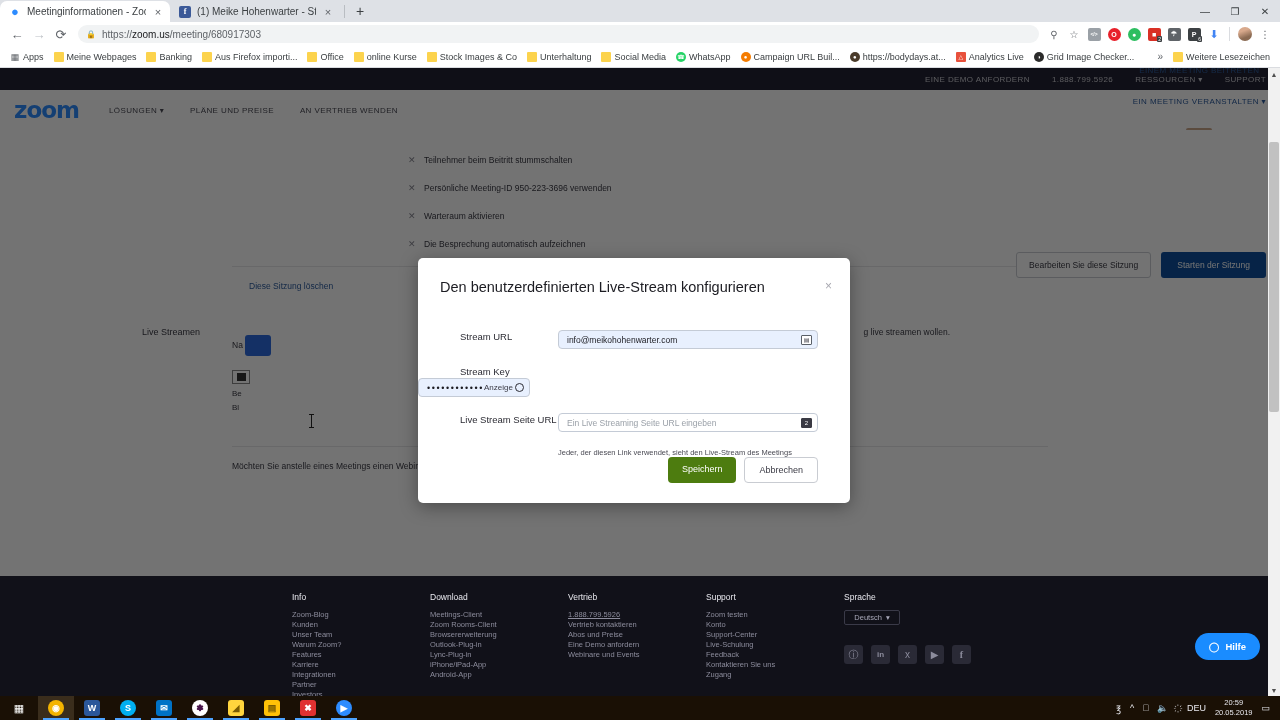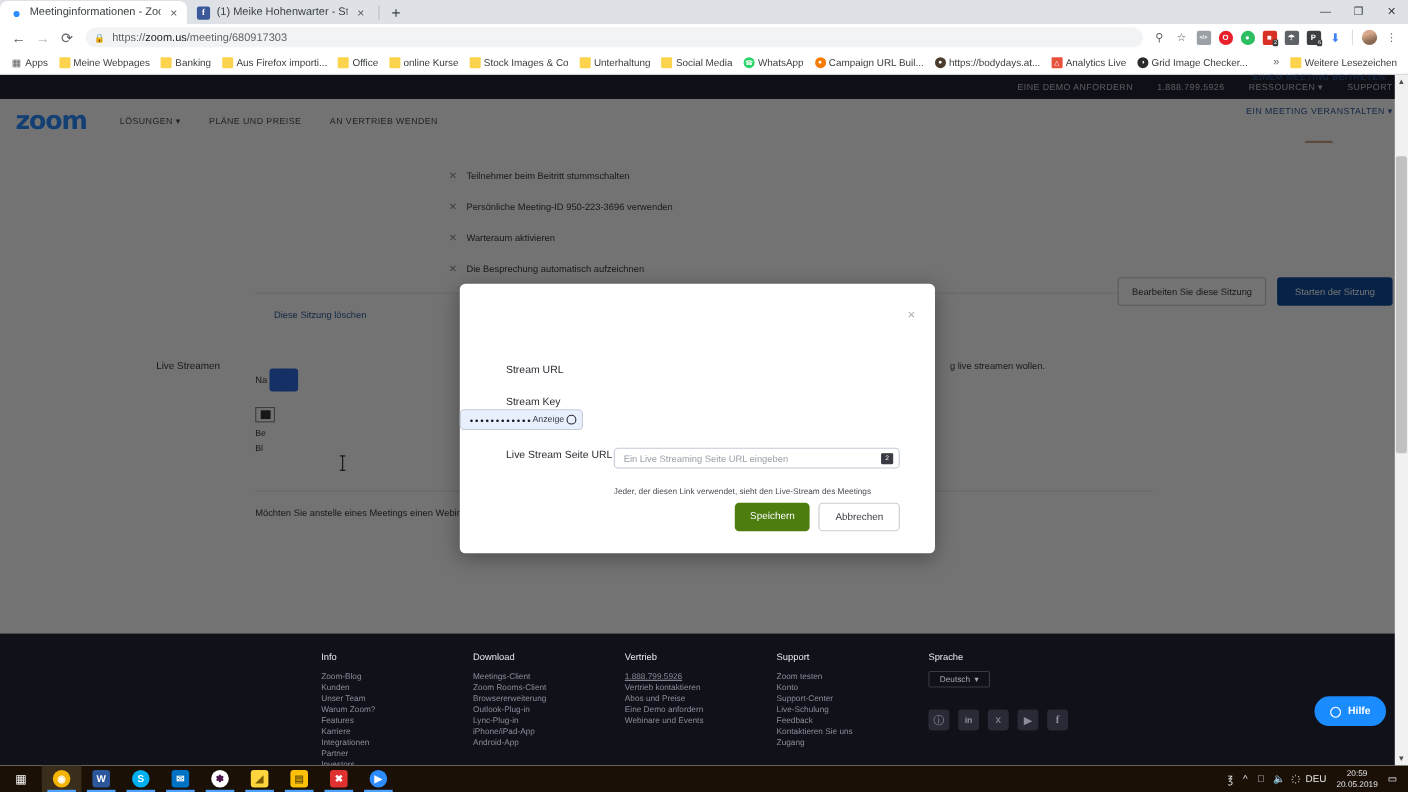--- a/index.html
+++ b/index.html
@@ -486,25 +486,34 @@
     <div class="dimmer"></div>
   </div>
 
   <div class="scrollbar">
     <div class="sb-arrow" style="top:0;">▲</div>
     <div class="sb-thumb"></div>
     <div class="sb-arrow" style="bottom:0;">▼</div>
   </div>
 
   <div class="modal">
+    <div class="modal-title">Den benutzerdefinierten Live-Stream konfigurieren</div>
     <div class="modal-close">×</div>
 
     <div style="position:absolute;top:72px;left:0;right:0;">
       <div class="frow">
         <div class="flabel">Stream URL</div>
+        <div class="fctl">
+          <div class="inp autofill">
+            <span>info@meikohohenwarter.com</span>
+            <span class="right">
+                <span class="ficon">▤</span>
+              </span>
+          </div>
+        </div>
       </div>
 
       <div class="frow" style="margin-top:16px;flex-direction:column;">
         <div class="flabel">Stream Key</div>
         <div class="fctl">
           <div class="inp autofill">
             <span class="dots">••••••••••••</span>
             <span class="right">
               <span class="anzeige">Anzeige</span>
               <span class="circ"></span>

